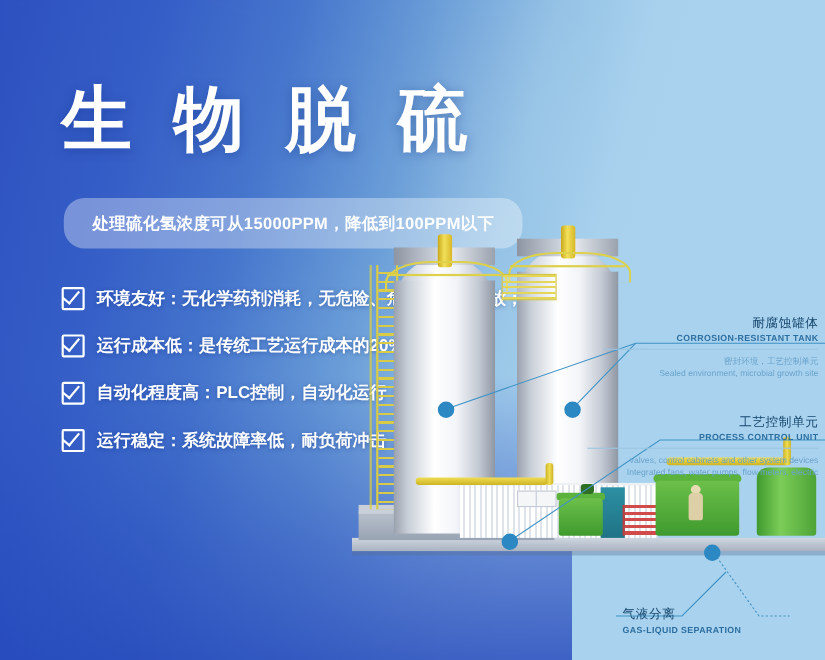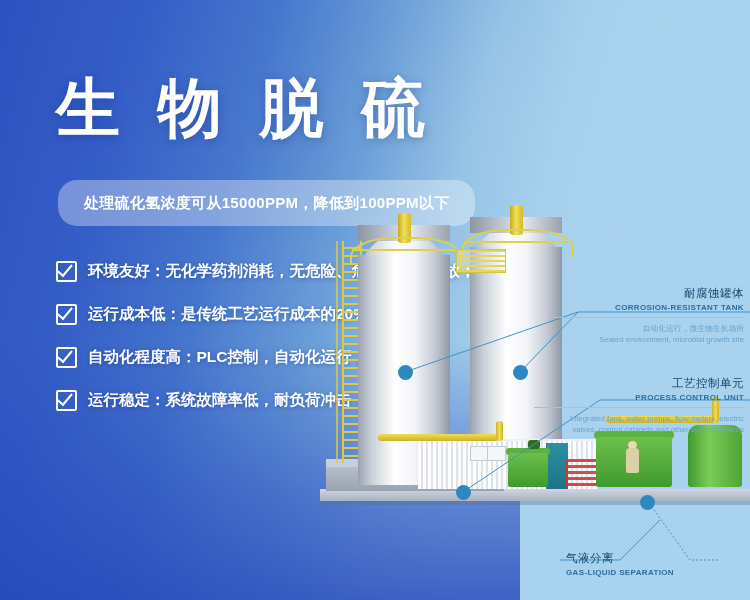--- a/index.html
+++ b/index.html
@@ -321,30 +321,30 @@
 
   <div class="dot dot1"></div>
   <div class="dot dot2"></div>
   <div class="dot dot3"></div>
   <div class="dot dot4"></div>
 
   <div class="callout callout1">
     <div class="co-cn">耐腐蚀罐体</div>
     <div class="co-en">CORROSION-RESISTANT TANK</div>
     <div class="co-rule"></div>
-    <div class="co-body">自动化运行，微生物生长场所</div>
+    <div class="co-body">密封环境，工艺控制单元</div>
     <div class="co-body">Sealed environment, microbial growth site</div>
   </div>
 
   <div class="callout callout2">
     <div class="co-cn">工艺控制单元</div>
     <div class="co-en">PROCESS CONTROL UNIT</div>
     <div class="co-rule"></div>
+    <div class="co-body">valves, control cabinets and other system devices</div>
     <div class="co-body">Integrated fans, water pumps, flow meters, electric</div>
-    <div class="co-body">valves, control cabinets and other system devices</div>
   </div>
 
   <div class="callout callout3">
     <div class="co-cn">气液分离</div>
     <div class="co-en">GAS-LIQUID SEPARATION</div>
   </div>
 
 </div>
 
 </body></html>

